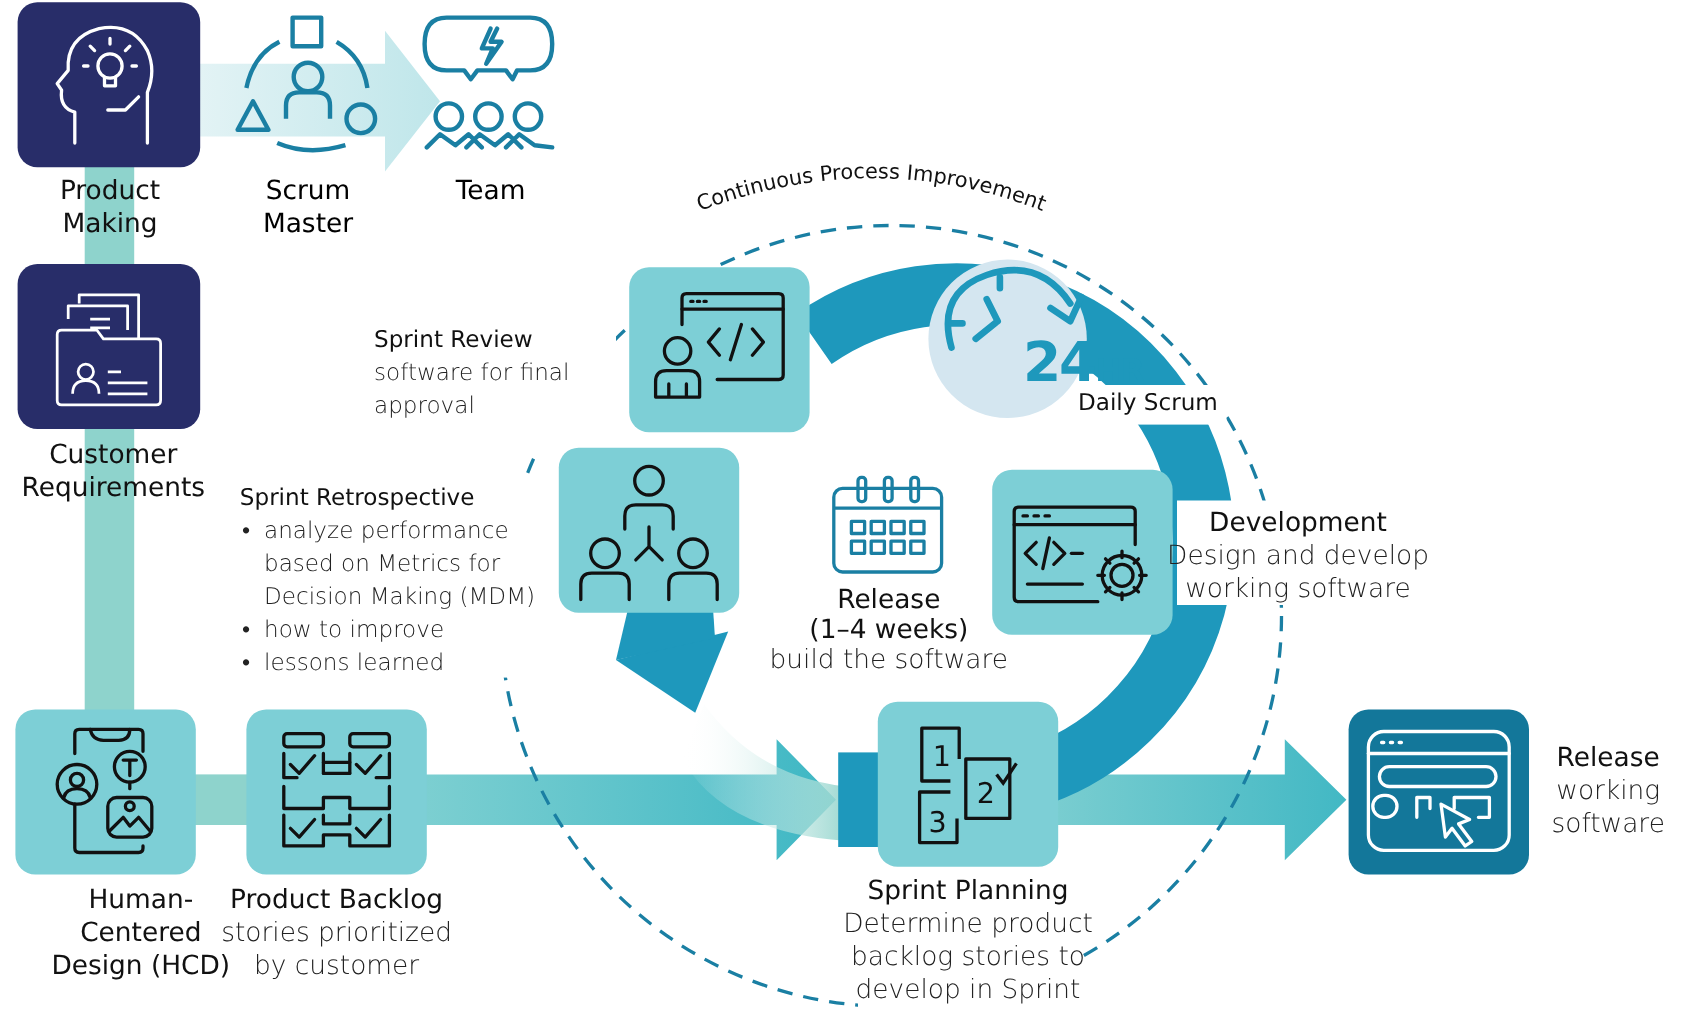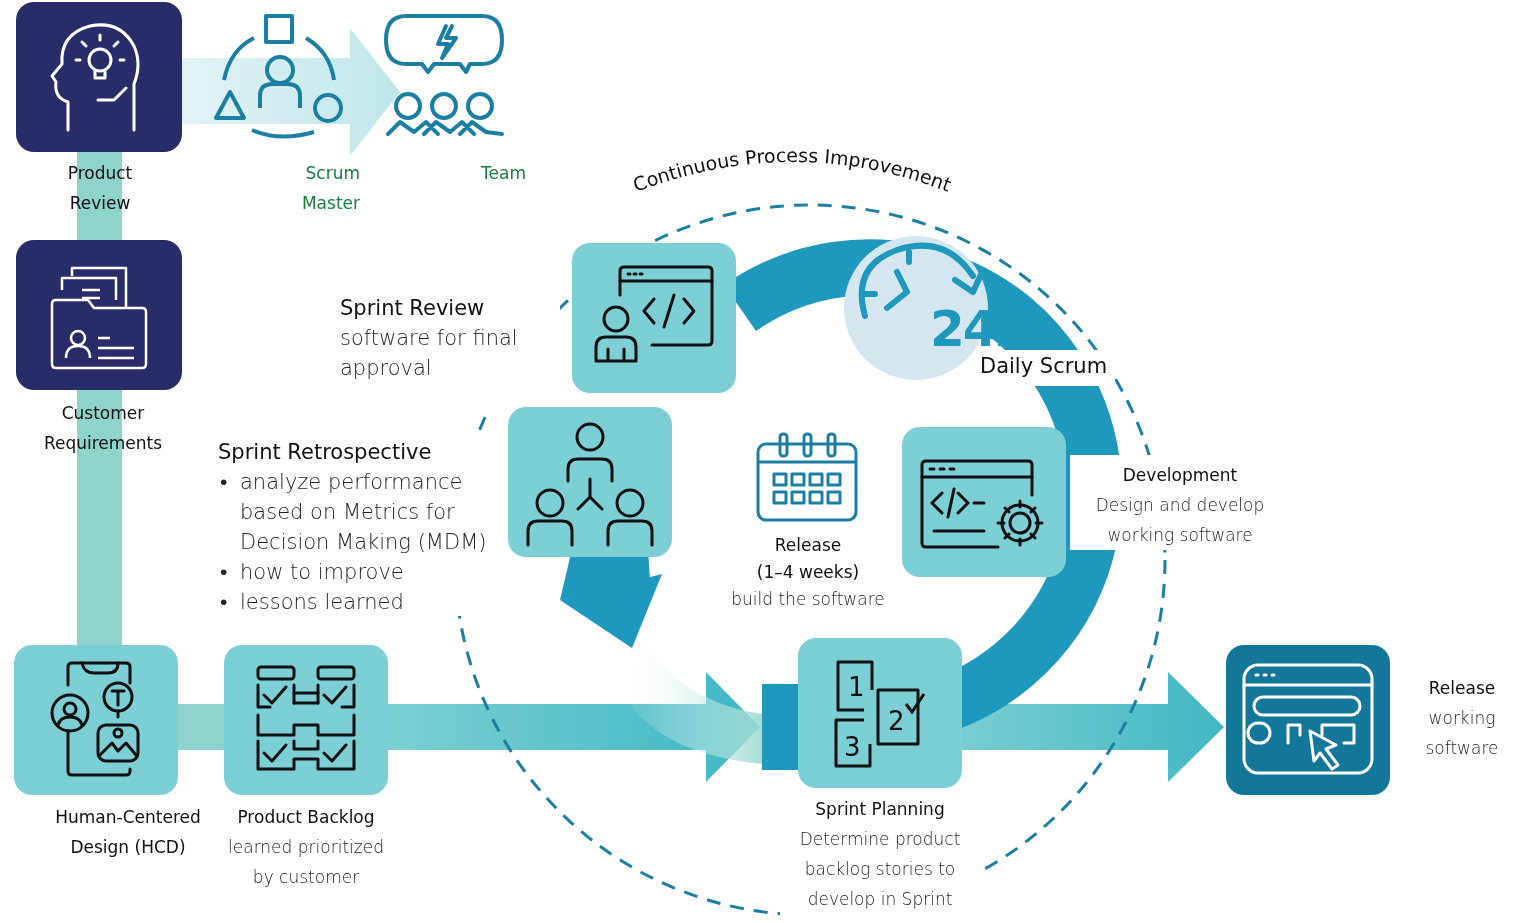--- a/index.html
+++ b/index.html
@@ -4,22 +4,22 @@
 <style>
   html, body { margin: 0; padding: 0; background: #ffffff; }
   body { width: 1537px; height: 923px; position: relative; overflow: hidden;
          font-family: "DejaVu Sans", sans-serif; color: #111; }
   .abs { position: absolute; }
   svg.layer { position: absolute; left: 0; top: 0; }
   .box { position: absolute; border-radius: 18px; }
   .navy { background: #282d69; }
   .teal { background: #7dcfd6; }
   .dark { background: #13779a; }
-  .lbl { position: absolute; text-align: center; font-size: 17px; line-height: 30px; color: #111; }
-  .lbl-teal { color: #15803d; text-align: right; }
+  .lbl { position: absolute; text-align: center; font-size: 24px; line-height: 30px; color: #111; }
+  .lbl-teal { color: #000000; }
   .txt { position: absolute; font-size: 21px; line-height: 30px; color: #111; }
   .title { font-weight: normal; }
   .light { font-weight: 300; color: #222; }
   ul.bullets { margin: 0; padding: 0; list-style: none; }
   ul.bullets li { padding-left: 22px; position: relative; }
   ul.bullets li::before { content: "\2022"; position: absolute; left: 2px; }
   .icon { position: absolute; }
 </style>
 </head>
 <body>
@@ -84,21 +84,21 @@
       <path d="M52 128 V100 Q38 96 40 80 L36 74 L46 62 Q44 32 74 24 Q104 18 118 44 Q126 62 118 82 V128"></path>
       <path d="M82 98 L98 98 L110 86"></path>
       <circle cx="84" cy="58" r="11"></circle>
       <path d="M79 69 V76 H89 V69"></path>
       <path d="M84 38 V33 M70 44 L66 40 M98 44 L102 40 M64 58 H60 M104 58 H108"></path>
     </g>
   </svg>
 </div>
 <div class="lbl" style="left:20px;top:158px;width:160px;">
   <div>Product</div>
-  <div>Review</div>
+  <div>Making</div>
 </div>
 
 <svg class="icon" style="left:210px;top:10px;" width="140" height="130" viewBox="0 0 140 130">
   <g fill="none" stroke="#1a7fa3" stroke-width="4" stroke-linejoin="round">
     <rect x="56" y="6" width="26" height="26"></rect>
     <circle cx="70" cy="60" r="13"></circle>
     <path d="M50 98 V86 Q50 74 62 74 H78 Q90 74 90 86 V98"></path>
     <path d="M6 108 L20 82 L34 108 Z"></path>
     <circle cx="118" cy="98" r="13"></circle>
     <path d="M14 70 Q20 40 44 28 M96 28 Q120 42 124 70 M42 120 Q70 132 104 122"></path>
@@ -174,21 +174,21 @@
       <path d="M40 50 L48 58 L62 42 M100 50 L108 58 L122 42"></path>
       <path d="M34 70 V90 H70 V80 H94 V90 H130 V70"></path>
       <path d="M34 96 V124 H70 V114 H94 V124 H130 V96"></path>
       <path d="M70 96 V104 H94 V96"></path>
       <path d="M40 108 L48 116 L62 100 M100 108 L108 116 L122 100"></path>
     </g>
   </svg>
 </div>
 <div class="lbl" style="left:196px;top:802px;width:220px;">
   <div>Product Backlog</div>
-  <div class="light">learned prioritized</div>
+  <div class="light">stories prioritized</div>
   <div class="light">by customer</div>
 </div>
 
 <div class="box teal" style="left:572px;top:243px;width:164px;height:150px;">
   <svg class="icon" width="164" height="150" viewBox="0 0 164 150">
     <g fill="none" stroke="#111" stroke-width="3" stroke-linejoin="round" stroke-linecap="round">
       <path d="M48 52 V28 Q48 24 52 24 H136 Q140 24 140 28 V98 Q140 102 136 102 H80"></path>
       <path d="M48 38 H140"></path>
       <path d="M56 31 H58 M62 31 H64 M68 31 H70"></path>
       <path d="M82 56 L72 68 L82 80 M112 56 L122 68 L112 80 M102 52 L92 84"></path>

